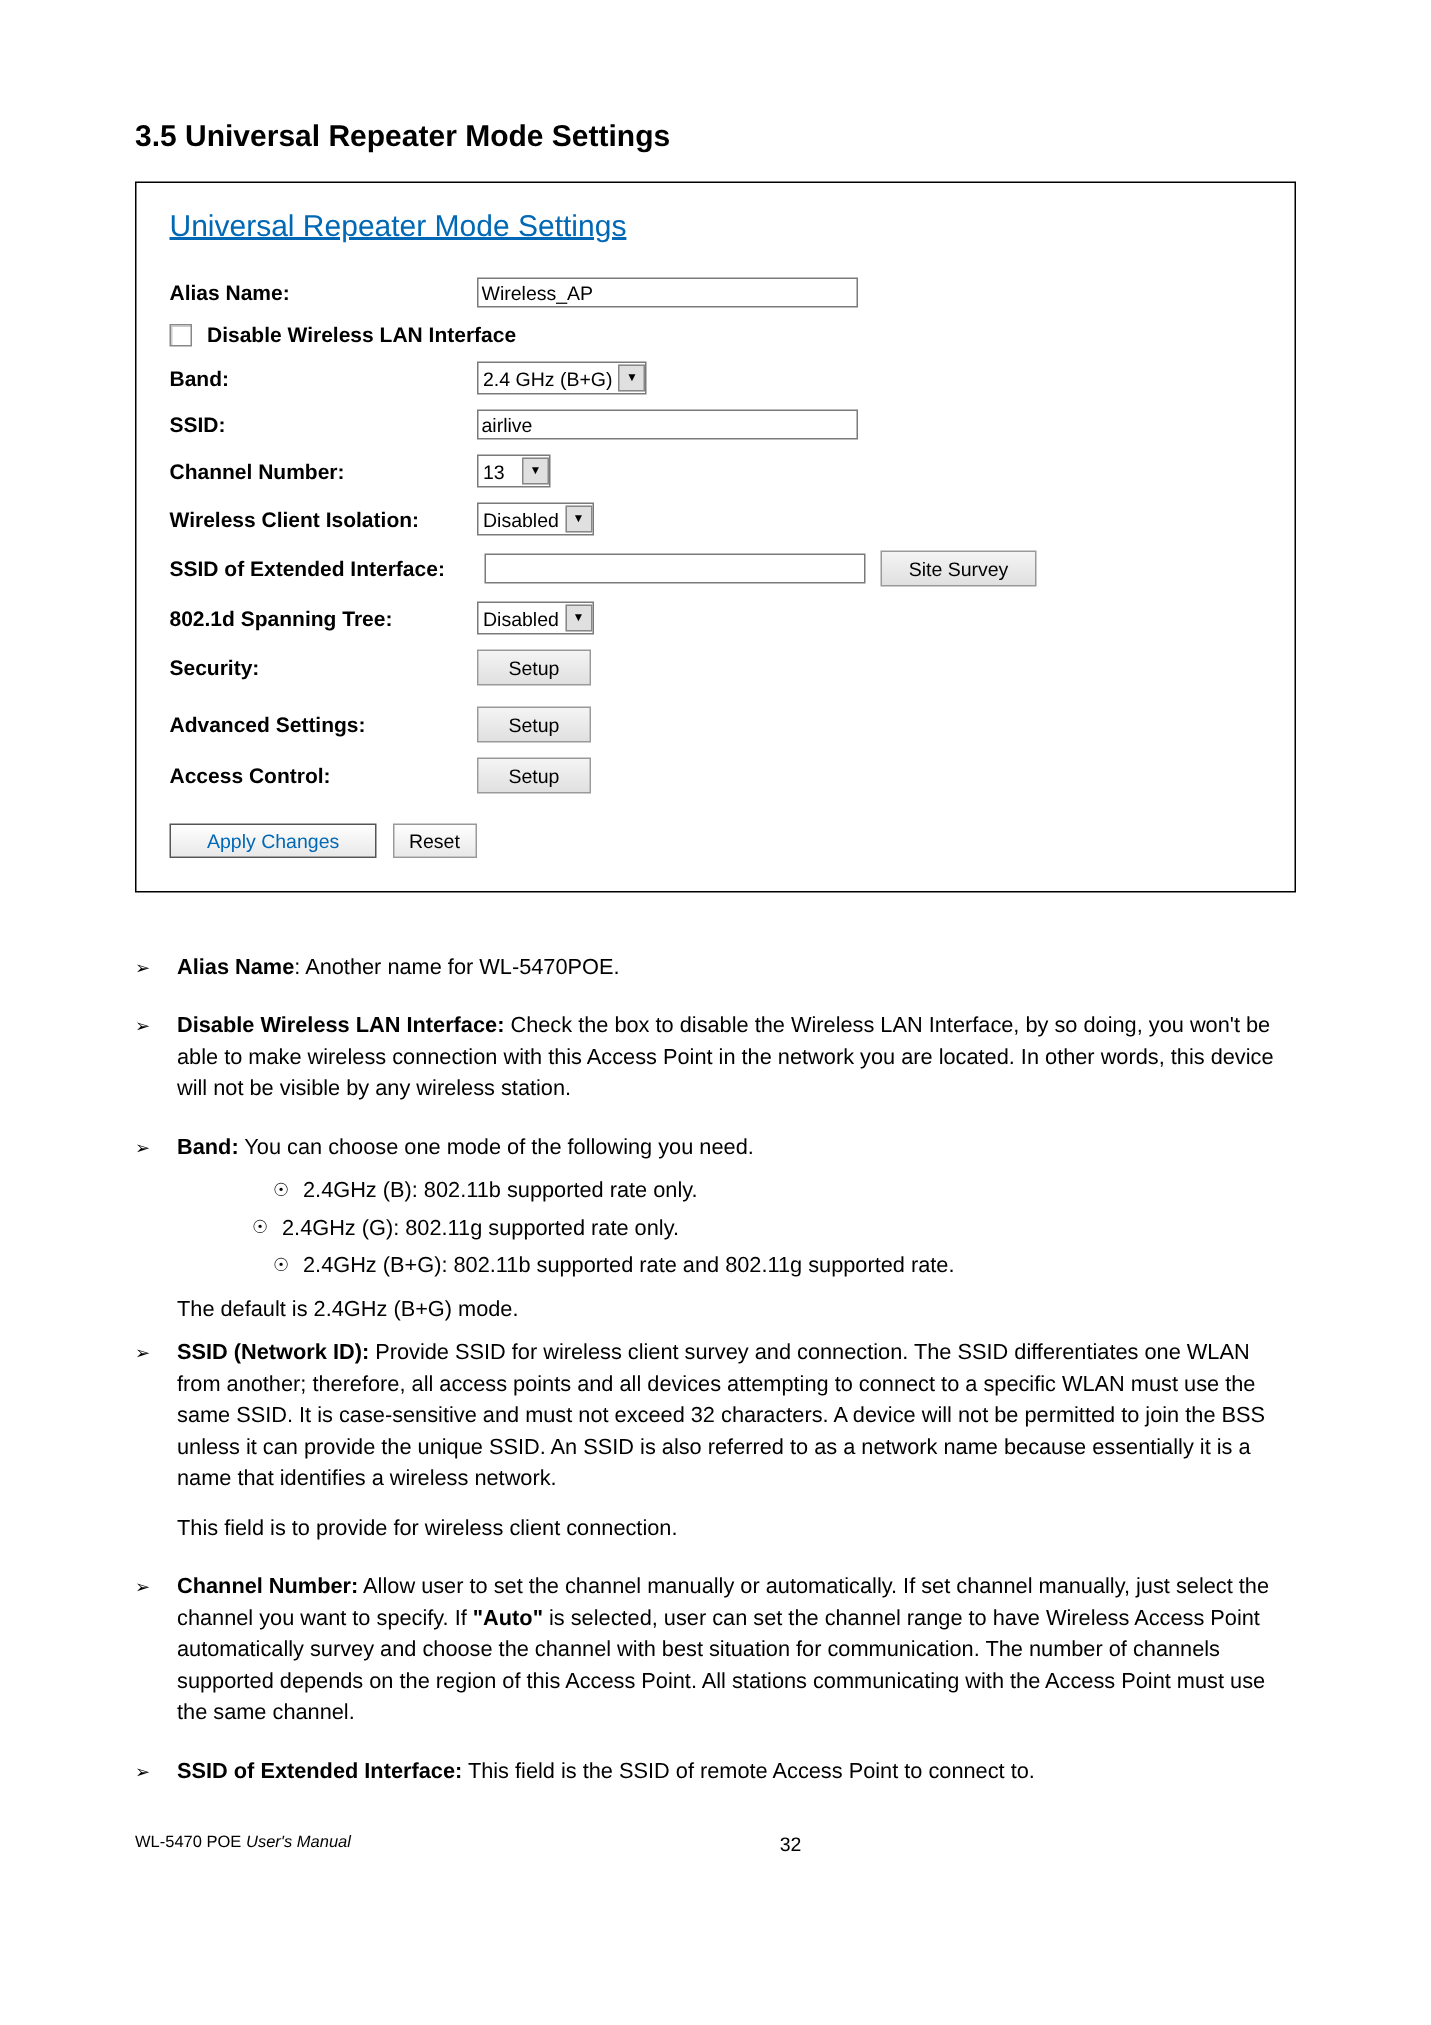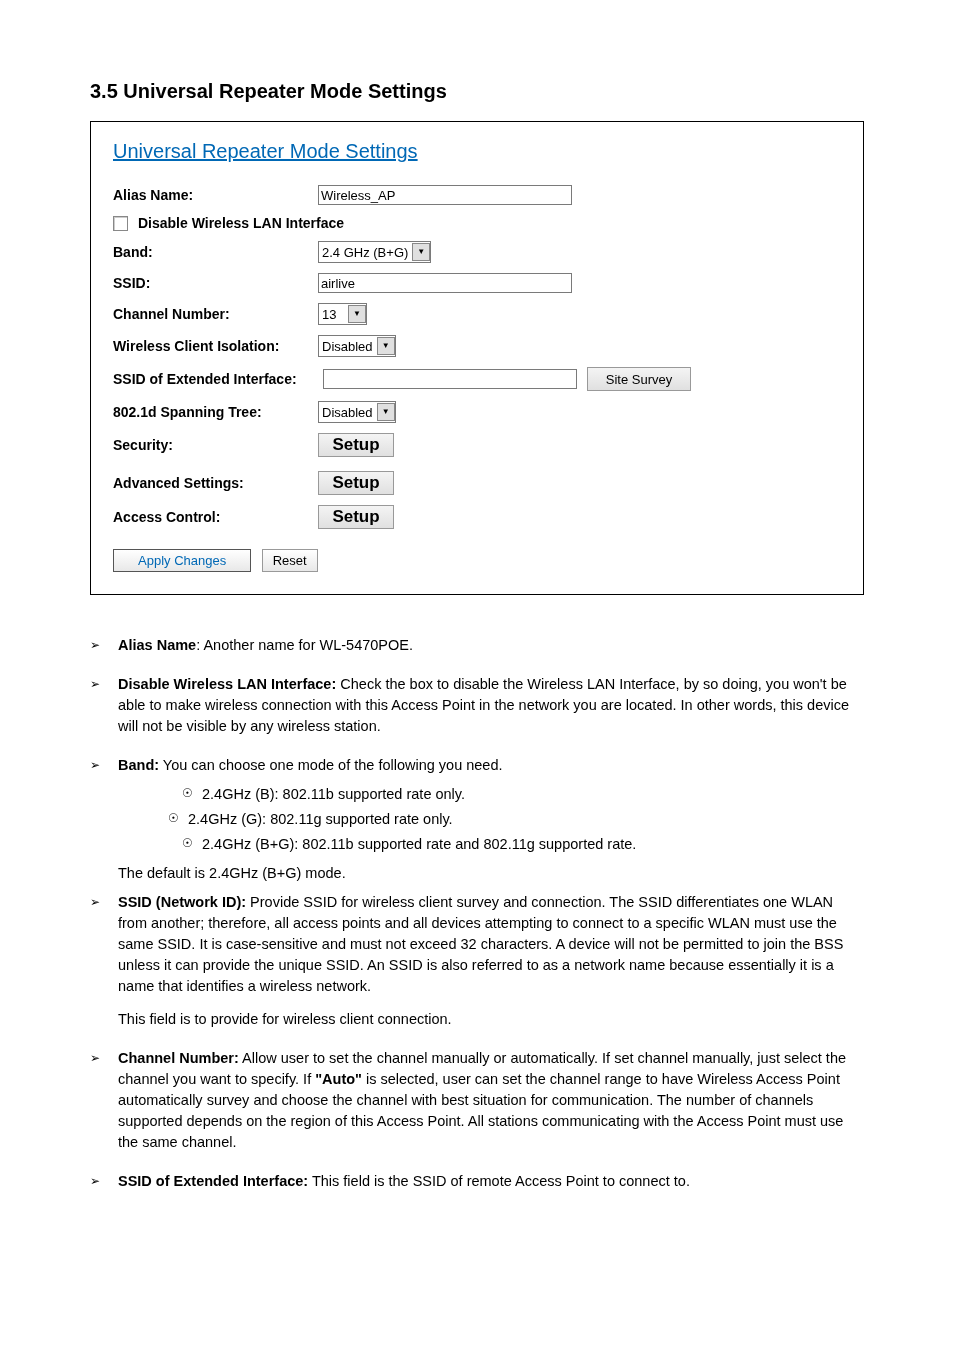--- a/index.html
+++ b/index.html
@@ -75,24 +75,23 @@
     border:1px solid #888;
     background:#fff;
     display:inline-block;
     margin-right:10px;
     box-shadow: inset 1px 1px 0 #ccc;
   }
   .btn-setup {
     width:74px;height:22px;
     border:1px solid #999;
     background:linear-gradient(#f4f4f4,#e0e0e0);
-    font-size:17px;
+    font-size:13px;
     display:inline-flex;align-items:center;justify-content:center;
     color:#000;
-    font-weight:bold;
   }
   .btn-site {
     width:102px;height:22px;
     border:1px solid #999;
     background:linear-gradient(#f4f4f4,#e0e0e0);
     font-size:13px;
     display:inline-flex;align-items:center;justify-content:center;
     color:#000;
     margin-left:10px;
   }
@@ -271,14 +270,21 @@
       <div class="desc-body"><span class="desc-bold">Channel Number:</span><span> Allow user to set the channel manually or automatically. If set channel manually, just select the channel you want to specify. If </span><span class="desc-bold">"Auto"</span><span> is selected, user can set the channel range to have Wireless Access Point automatically survey and choose the channel with best situation for communication. The number of channels supported depends on the region of this Access Point. All stations communicating with the Access Point must use the same channel.</span></div>
     </div>
 
     <div class="desc-item">
       <div class="arrow">➢</div>
       <div class="desc-body"><span class="desc-bold">SSID of Extended Interface:</span><span> This field is the SSID of remote Access Point to connect to.</span></div>
     </div>
 
   </div>
 
+  <div class="footer">
+    <div class="footer-left">
+      <span>WL-5470 POE </span><span class="italic">User's Manual</span>
+    </div>
+    <div class="footer-page">32</div>
+    <div style="flex:1;"></div>
+  </div>
 
 </div>
 
 </body></html>

